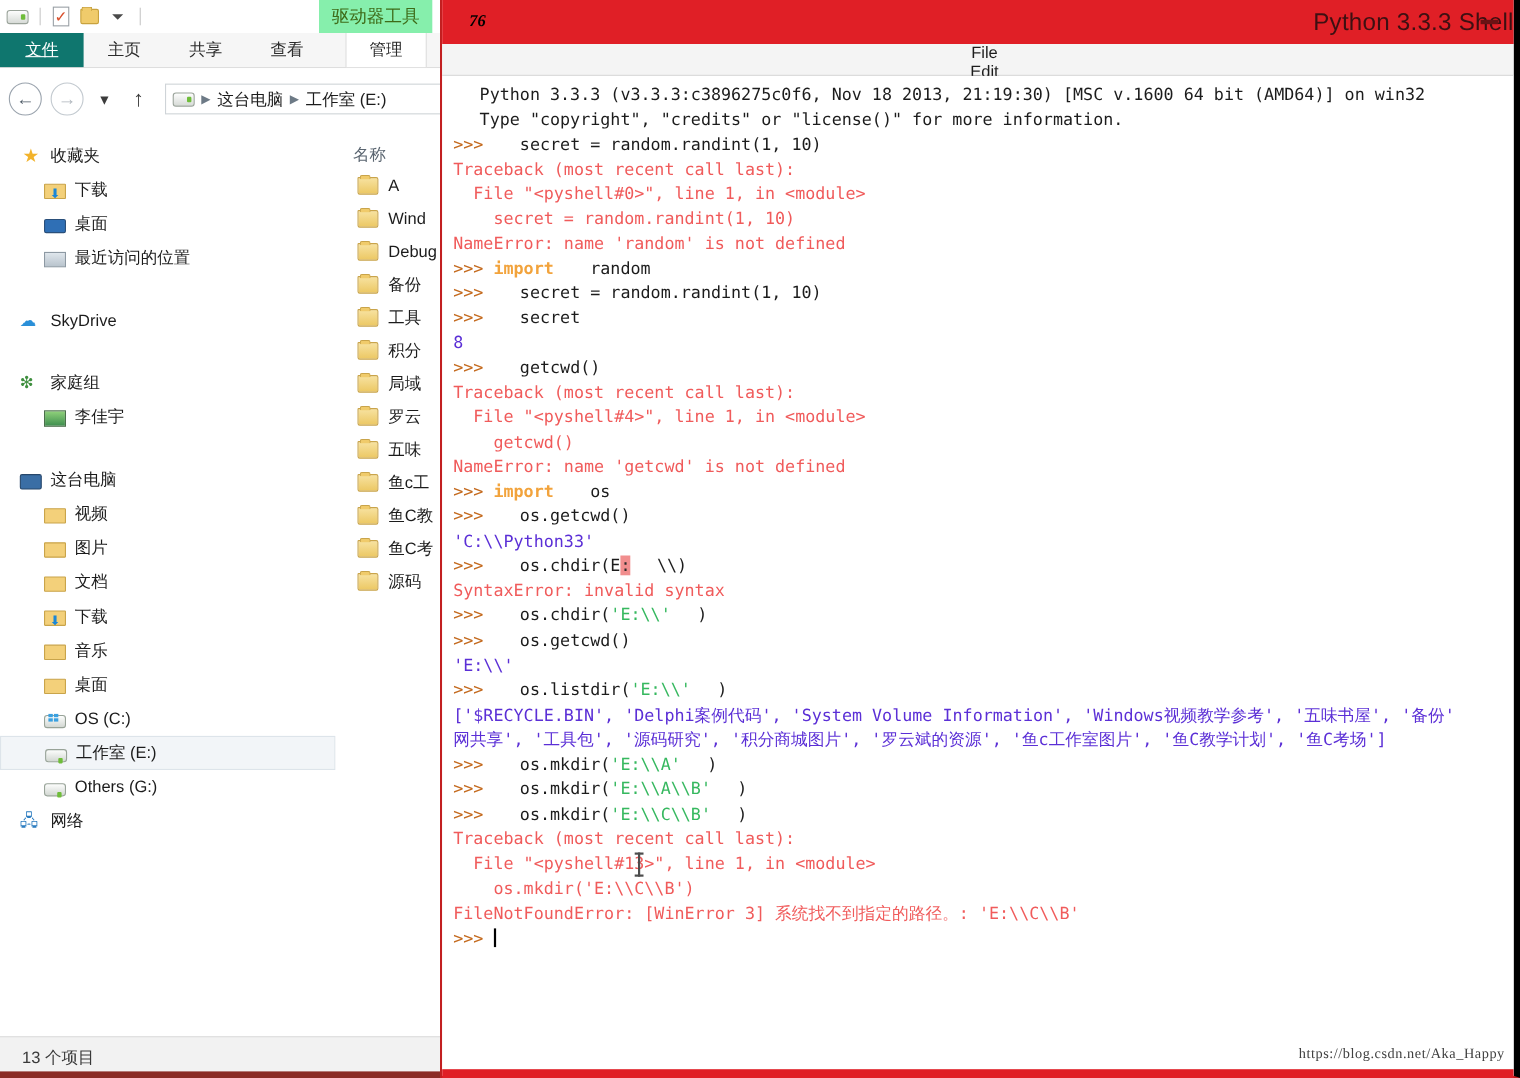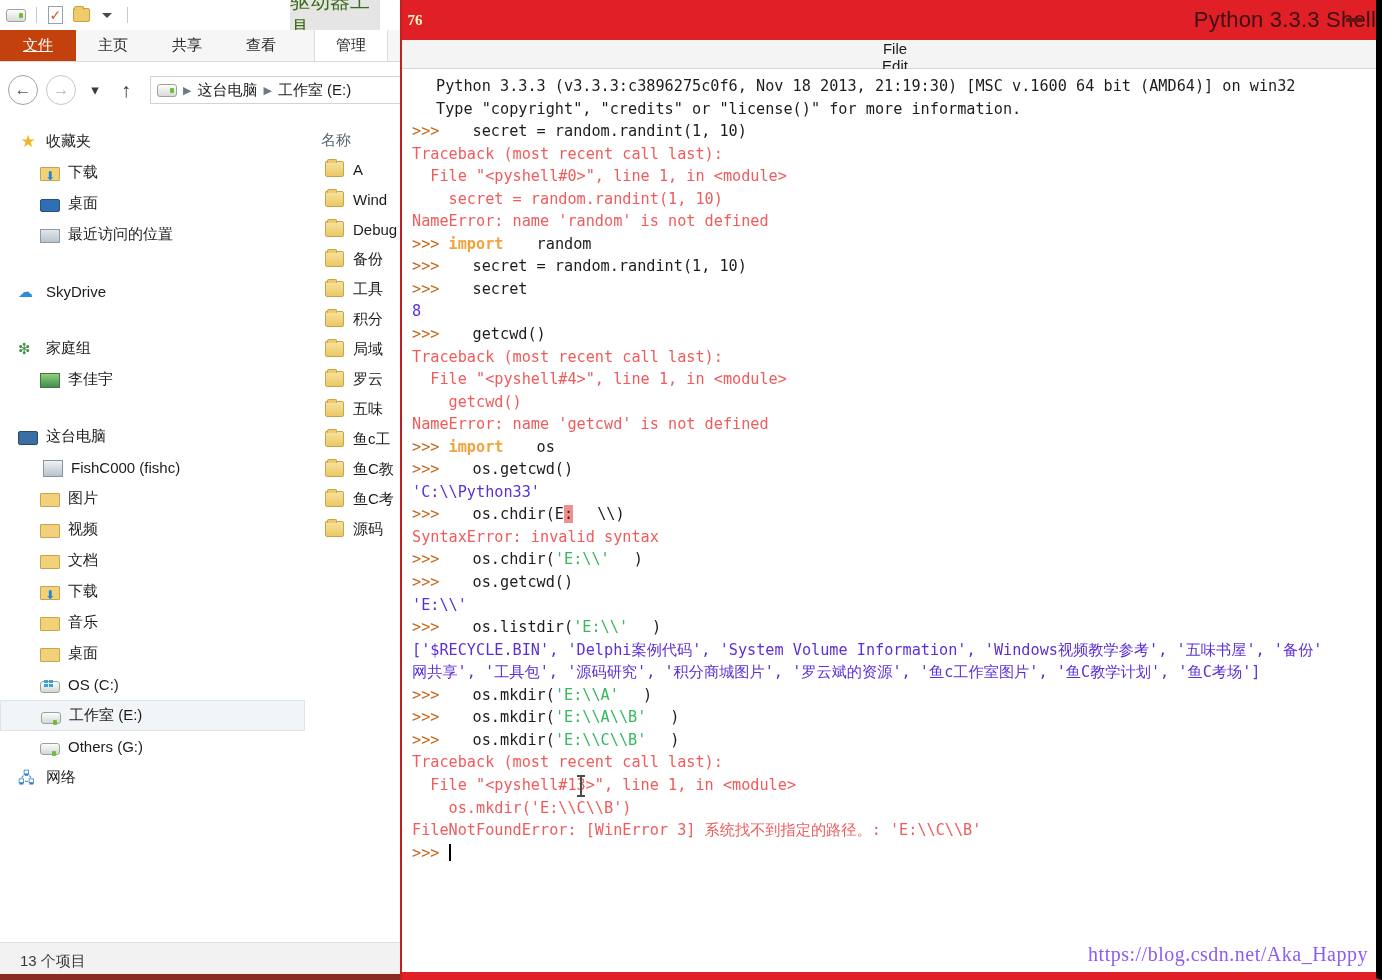--- a/index.html
+++ b/index.html
@@ -52,35 +52,35 @@
   .folder-glyph::before {
     content: ""; position: absolute; left: 0; top: -3px; width: 8px; height: 3px;
     background: #f0cb6b; border: 1px solid #c8a23e; border-bottom: none;
     border-radius: 2px 2px 0 0;
   }
   .caret-dn {
     width: 0; height: 0; border-left: 5px solid transparent;
     border-right: 5px solid transparent; border-top: 5px solid #4a4a4a;
   }
   .drivetools-tab {
-    position: absolute; left: 290px; top: 0; width: 90px; height: 30px;
-    background: #e5e5e5; color: #3e6b18; font-size: 20px;
+    position: absolute; left: 290px; top: 0; width: 103px; height: 30px;
+    background: #86efac; color: #3e6b18; font-size: 16px;
     display: flex; align-items: center; justify-content: center;
   }
 
   .exp-ribbon {
     position: absolute; left: 0; top: 30px; width: 1382px; height: 32px;
     background: #f6f6f6; border-bottom: 1px solid #dcdcdc;
     display: flex; align-items: stretch;
   }
   .rb-tab {
     min-width: 74px; padding: 0 14px; display: flex; align-items: center;
     justify-content: center; font-size: 15px; color: #2b2b2b;
   }
-  .rb-tab.file { background: #c2410c; color: #fff; min-width: 76px; text-decoration: underline; }
+  .rb-tab.file { background: #0f766e; color: #fff; min-width: 76px; text-decoration: underline; }
   .rb-tab.manage { background: #ffffff; color: #2b2b2b; margin-left: 16px;
     border-left: 1px solid #dcdcdc; border-right: 1px solid #dcdcdc; }
 
   .exp-navbar {
     position: absolute; left: 0; top: 62px; width: 1382px; height: 56px;
     background: #ffffff; display: flex; align-items: center; padding: 0 8px;
   }
   .navbtn {
     width: 30px; height: 30px; border-radius: 50%;
     border: 1.5px solid #9aa3ad; color: #4d5a66;
@@ -212,23 +212,23 @@
     border-left: 2px solid #c21f20;
     border-right: 6px solid #000000;
     border-bottom: 2px solid #c21f20;
   }
   .sh-titlebar {
     position: absolute; left: 0; top: 0; width: 974px; height: 40px;
     background: #e01f26;
     display: flex; align-items: center;
   }
   .sh-logo {
-    margin-left: 0; width: 26px; height: 22px; position: relative;
-    color: #fef9c3; font-weight: bold; font-size: 15px;
-    font-family: "Liberation Serif", serif; 
+    margin-left: 19px; width: 26px; height: 22px; position: relative;
+    color: #000000; font-weight: bold; font-size: 15px;
+    font-family: "Liberation Serif", serif; font-style: italic;
     display: flex; align-items: center; justify-content: center;
   }
   .sh-title {
     position: absolute; left: 0; right: 0; text-align: right;
     font-size: 22px; color: #3d1012; letter-spacing: 0.2px;
   }
   .sh-min {
     position: absolute; right: 14px; top: 18px; width: 16px; height: 4px;
     background: #6b1214;
   }
@@ -267,22 +267,22 @@
   }
   .ibeam::before, .ibeam::after {
     content: ""; position: absolute; left: -3px; width: 8px; height: 2px;
     background: #4d4d4d;
   }
   .ibeam::before { top: 0; }
   .ibeam::after { bottom: 0; }
 
   .watermark {
     position: absolute; right: 8px; bottom: 12px;
-    font-family: "Liberation Serif", serif; font-size: 20px;
-    color: #8b5cf6; letter-spacing: 0.5px;
+    font-family: "Liberation Serif", serif; font-size: 13px;
+    color: #404040; letter-spacing: 0.5px;
   }
   .sh-bottombar {
     position: absolute; left: 0; bottom: -2px; width: 974px; height: 8px;
     background: #e01f26;
   }
 </style>
 </head>
 <body>
 
 <div id="root">
@@ -360,30 +360,26 @@
           <div class="tree-item lvl1">
             <span class="ic ic-user"></span>
             <span>李佳宇</span>
           </div>
           <div class="tree-gap"></div>
           <div class="tree-item">
             <span class="ic ic-pc"></span>
             <span>这台电脑</span>
           </div>
           <div class="tree-item lvl1">
-            <span class="ic ic-dev"></span>
-            <span>FishC000 (fishc)</span>
+            <span class="ic ic-folder"></span>
+            <span>视频</span>
           </div>
           <div class="tree-item lvl1">
             <span class="ic ic-folder"></span>
             <span>图片</span>
-          </div>
-          <div class="tree-item lvl1">
-            <span class="ic ic-folder"></span>
-            <span>视频</span>
           </div>
           <div class="tree-item lvl1">
             <span class="ic ic-folder"></span>
             <span>文档</span>
           </div>
           <div class="tree-item lvl1">
             <span class="ic ic-folder dl"></span>
             <span>下载</span>
           </div>
           <div class="tree-item lvl1">

